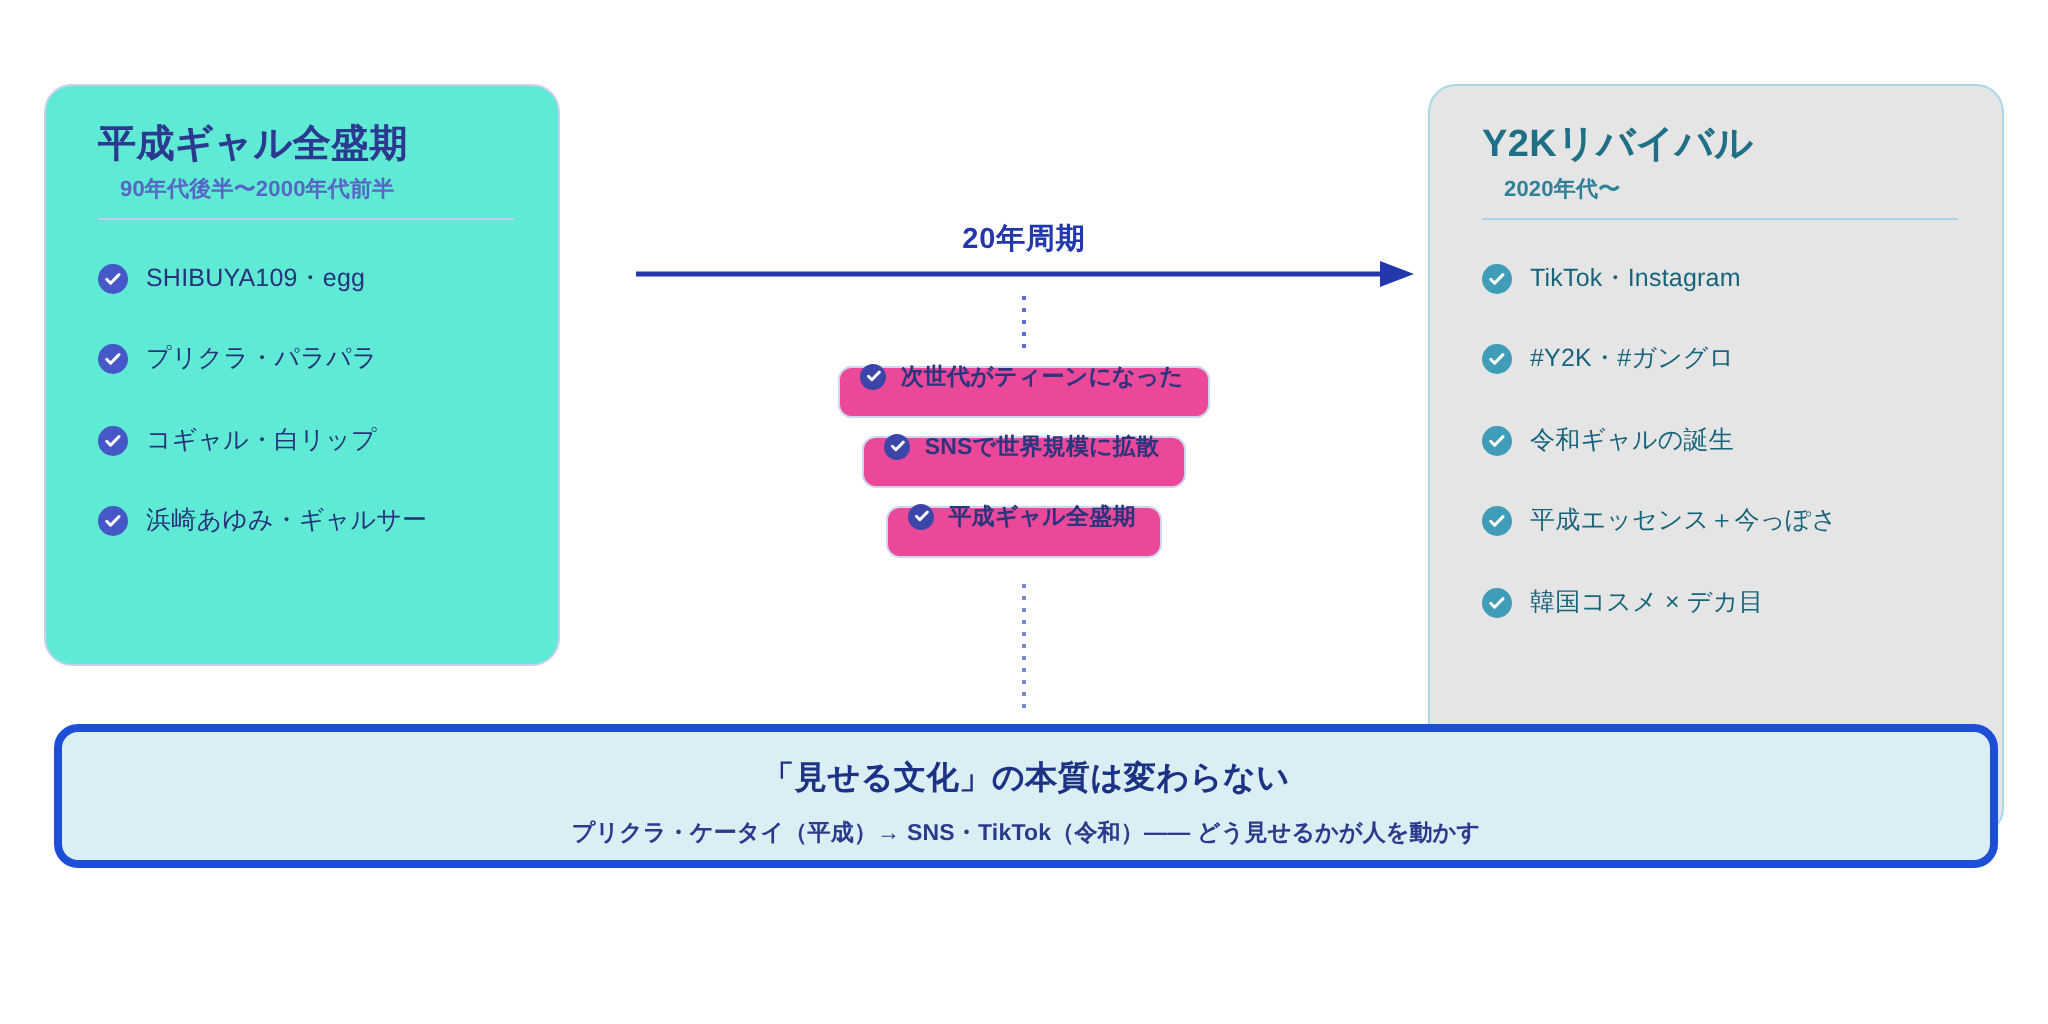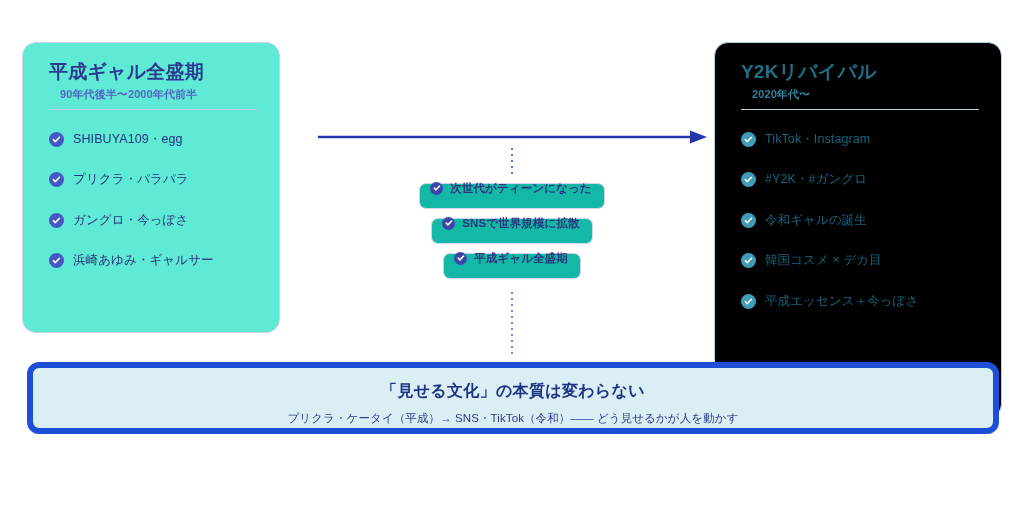--- a/index.html
+++ b/index.html
@@ -33,21 +33,21 @@
     width: 258px;
     height: 291px;
     background: #5eead4;
     border: 1px solid #c8cff0;
   }
   .era-card.right {
     left: 714px;
     top: 42px;
     width: 288px;
     height: 376px;
-    background: #000000;
+    background: #e5e5e5;
     border: 1px solid #a9d8e4;
   }
 
   .era-title {
     position: absolute;
     left: 26px;
     top: 16px;
     font-size: 19px;
     font-weight: bold;
     letter-spacing: .2px;
@@ -168,21 +168,21 @@
     align-items: center;
     gap: 9px;
   }
   .chip {
     box-sizing: border-box;
     display: inline-flex;
     align-items: center;
     gap: 7px;
     height: 26px;
     padding: 0 12px 16px 10px;
-    background: #14b8a6;
+    background: #ec4899;
     border: 1px solid #cfd5ef;
     border-radius: 7px;
   }
   .chip-label {
     font-size: 11.5px;
     font-weight: bold;
     color: #2a357e;
     white-space: nowrap;
     letter-spacing: .1px;
   }
@@ -190,42 +190,42 @@
 
   
   .banner {
     position: absolute;
     left: 27px;
     top: 362px;
     width: 972px;
     height: 72px;
     box-sizing: border-box;
     background: #daeef4;
-    border: 6px solid #1d4ed8;
+    border: 4px solid #1d4ed8;
     border-radius: 12px;
   }
   .banner-title {
     position: absolute;
     left: 0;
     right: 0;
     top: 13px;
     text-align: center;
     font-size: 16px;
     font-weight: bold;
     color: #1c3285;
     letter-spacing: .3px;
   }
   .banner-sub {
     position: absolute;
     left: 0;
     right: 0;
     top: 43px;
     text-align: center;
     font-size: 11.5px;
-    font-weight: normal;
+    font-weight: bold;
     color: #2b3b8c;
     letter-spacing: .1px;
   }
 </style>
 </head>
 <body>
 
 <div class="stage">
 
   <div class="era-card left">
@@ -248,21 +248,21 @@
             </svg>
         </span>
         <span class="era-item-label">プリクラ・パラパラ</span>
       </li>
       <li class="era-item">
         <span class="check-icon check-blue">
           <svg width="9" height="9" viewBox="0 0 12 12">
               <path d="M1.8 6.2 L4.4 8.8 L10 3.1" fill="none" stroke="#ffffff" stroke-width="2" stroke-linecap="round" stroke-linejoin="round"></path>
             </svg>
         </span>
-        <span class="era-item-label">ガングロ・今っぽさ</span>
+        <span class="era-item-label">コギャル・白リップ</span>
       </li>
       <li class="era-item">
         <span class="check-icon check-blue">
           <svg width="9" height="9" viewBox="0 0 12 12">
               <path d="M1.8 6.2 L4.4 8.8 L10 3.1" fill="none" stroke="#ffffff" stroke-width="2" stroke-linecap="round" stroke-linejoin="round"></path>
             </svg>
         </span>
         <span class="era-item-label">浜崎あゆみ・ギャルサー</span>
       </li>
     </ul>
@@ -296,33 +296,34 @@
             </svg>
         </span>
         <span class="era-item-label">令和ギャルの誕生</span>
       </li>
       <li class="era-item">
         <span class="check-icon check-teal">
           <svg width="9" height="9" viewBox="0 0 12 12">
               <path d="M1.8 6.2 L4.4 8.8 L10 3.1" fill="none" stroke="#ffffff" stroke-width="2" stroke-linecap="round" stroke-linejoin="round"></path>
             </svg>
         </span>
+        <span class="era-item-label">平成エッセンス＋今っぽさ</span>
+      </li>
+      <li class="era-item">
+        <span class="check-icon check-teal">
+          <svg width="9" height="9" viewBox="0 0 12 12">
+              <path d="M1.8 6.2 L4.4 8.8 L10 3.1" fill="none" stroke="#ffffff" stroke-width="2" stroke-linecap="round" stroke-linejoin="round"></path>
+            </svg>
+        </span>
         <span class="era-item-label">韓国コスメ × デカ目</span>
       </li>
-      <li class="era-item">
-        <span class="check-icon check-teal">
-          <svg width="9" height="9" viewBox="0 0 12 12">
-              <path d="M1.8 6.2 L4.4 8.8 L10 3.1" fill="none" stroke="#ffffff" stroke-width="2" stroke-linecap="round" stroke-linejoin="round"></path>
-            </svg>
-        </span>
-        <span class="era-item-label">平成エッセンス＋今っぽさ</span>
-      </li>
     </ul>
   </div>
 
+  <div class="cycle-label">20年周期</div>
 
   <div class="arrow-wrap">
     <svg width="389" height="16" viewBox="0 0 389 16">
       <line x1="0" y1="8" x2="374" y2="8" stroke="#2438ae" stroke-width="2.4"></line>
       <polygon points="372,1.5 389,8 372,14.5" fill="#2438ae"></polygon>
     </svg>
   </div>
 
   <div class="dots-top"></div>
 

